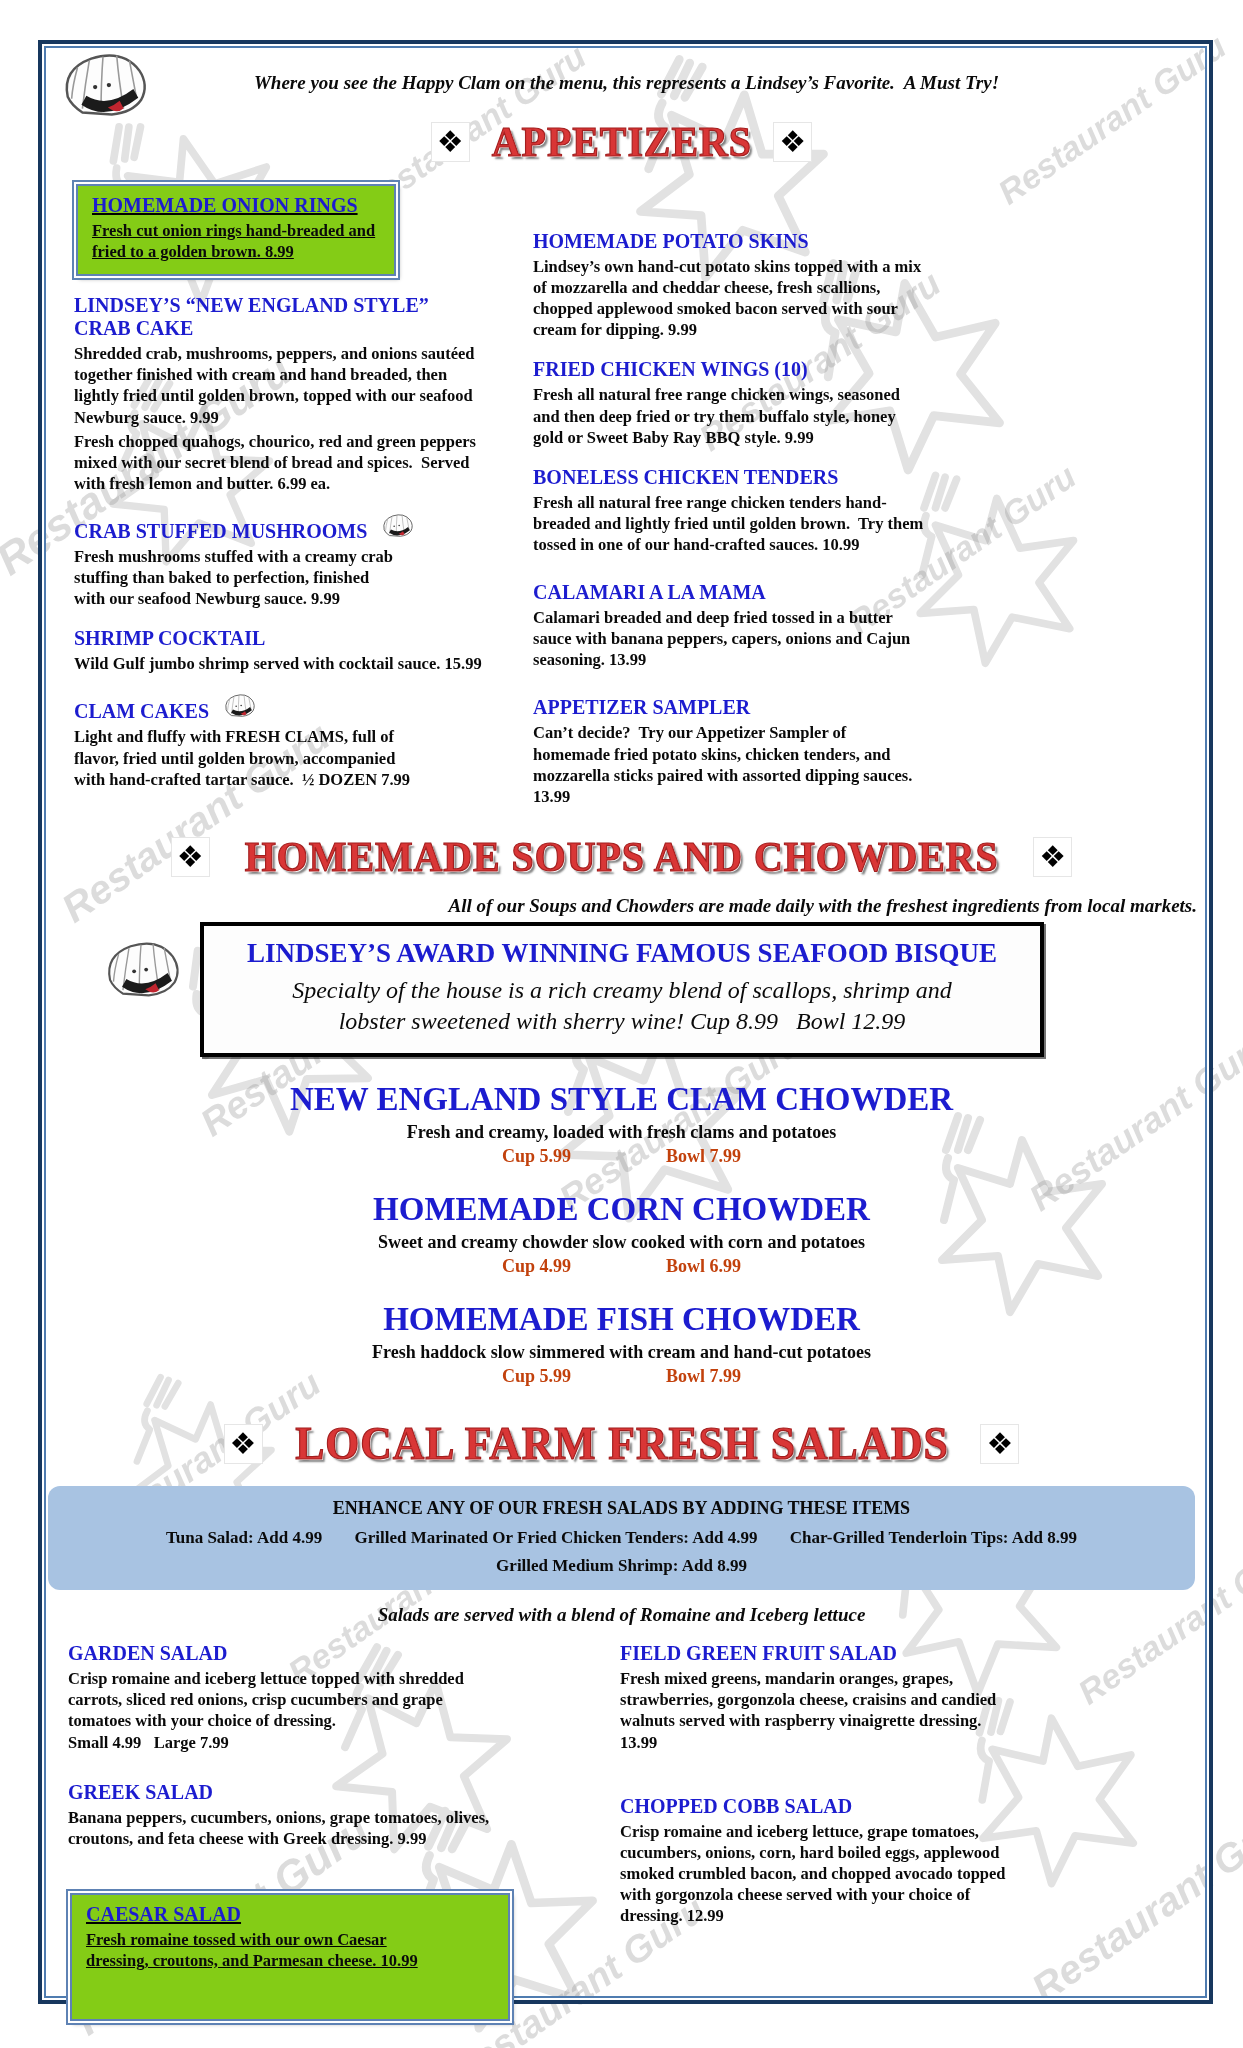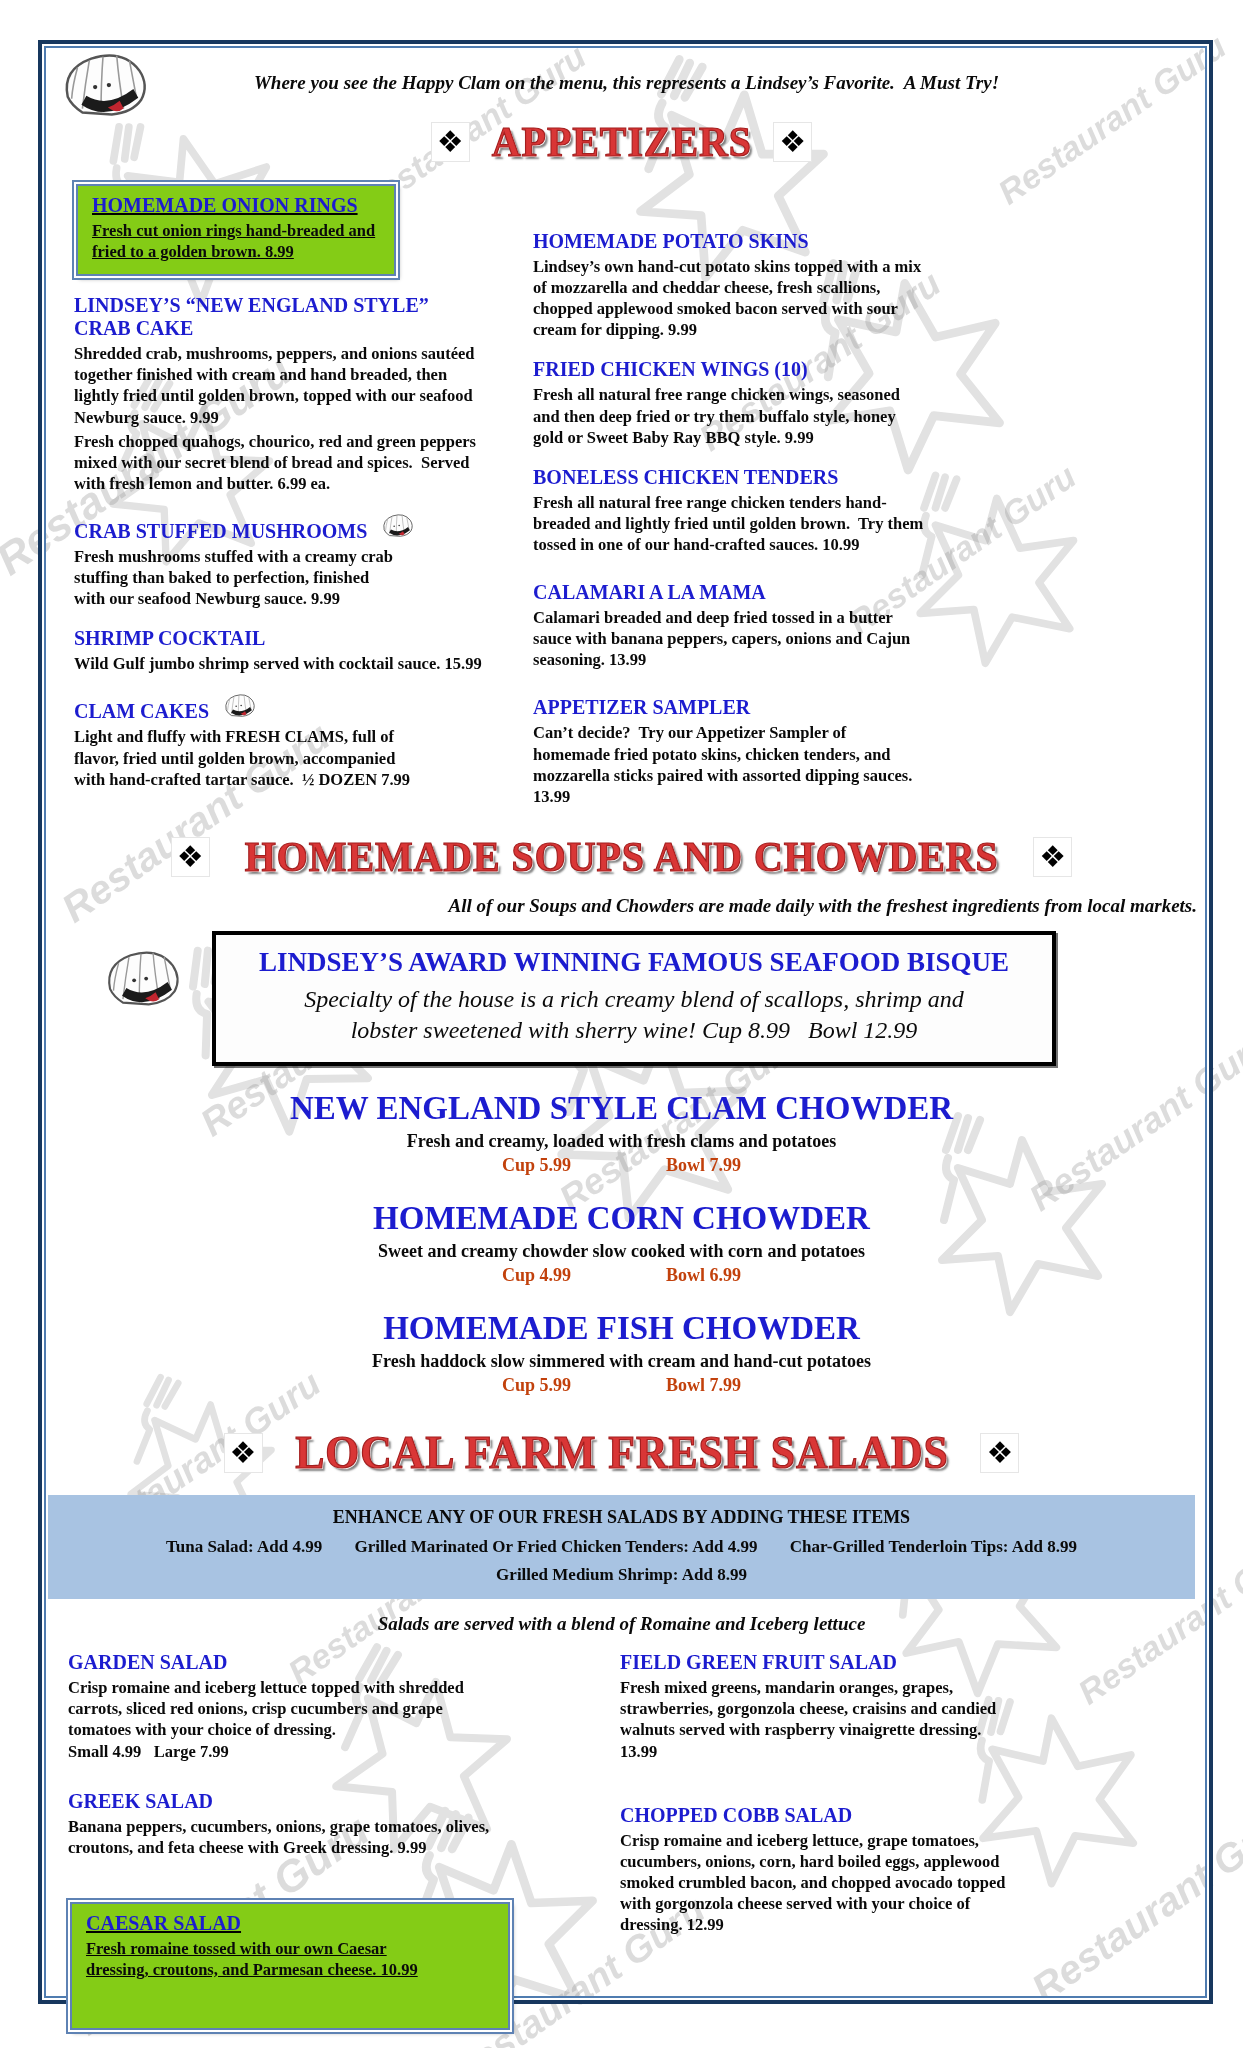--- a/index.html
+++ b/index.html
@@ -69,38 +69,38 @@
     box-shadow:0 0 0 2px #ffffff,0 0 0 4px #5e82b4,3px 3px 4px rgba(0,0,0,.35);
     padding:8px 14px 12px 14px;margin:4px 0 6px 2px;width:288px;text-decoration:underline;
   }
   .pinkbox .ih{margin-top:0;}
   .pinkbox.caesar{width:408px;margin-top:44px;padding-bottom:48px;}
   
   .mid-note{
     text-align:right;font-style:italic;font-weight:bold;font-size:19px;
     margin-top:14px;color:#0a0a0a;
   }
-  .bisque-row{display:flex;margin-top:14px;gap:12px;}
+  .bisque-row{display:flex;margin-top:5px;}
   .bisque-box{
     flex:0 0 auto;width:800px;margin-left:16px;border:4px solid #000;
     background:#fdfdfd;text-align:center;padding:12px 18px 16px 18px;
     box-shadow:2px 2px 0 rgba(0,0,0,.55);
   }
   .bisque-h{color:#1c1ccf;font-weight:bold;font-size:27px;}
   .bisque-d{font-style:italic;font-size:24px;margin-top:6px;line-height:1.3;white-space:pre-wrap;color:#0a0a0a;}
   .chowder{text-align:center;}
   .chowder .ch-h{color:#1c1ccf;font-weight:bold;font-size:33px;margin-top:24px;}
   .chowder .ch-d{font-weight:bold;font-size:18px;margin-top:4px;color:#0a0a0a;}
   .chowder .ch-p{font-weight:bold;font-size:18px;margin-top:3px;color:#c2410c;}
   .chowder .ch-p span{display:inline-block;}
   .chowder .ch-p .cup{margin-right:95px;}
   
   .banner{
     background:#a8c3e2;margin:16px 2px 0 2px;padding:12px 10px 14px 10px;
-    text-align:center;color:#0a0a0a;
+    text-align:center;color:#0a0a0a;border-radius:12px;
   }
   .banner .b1{font-weight:bold;font-size:18px;}
   .banner .b2{font-weight:bold;font-size:17px;margin-top:9px;}
   .banner .b2 span{margin:0 14px;}
   .banner .b3{font-weight:bold;font-size:17px;margin-top:8px;}
   .salad-note{
     text-align:center;font-style:italic;font-weight:bold;font-size:19px;
     margin-top:14px;color:#0a0a0a;
   }
   .cols.salads{margin-top:16px;}

